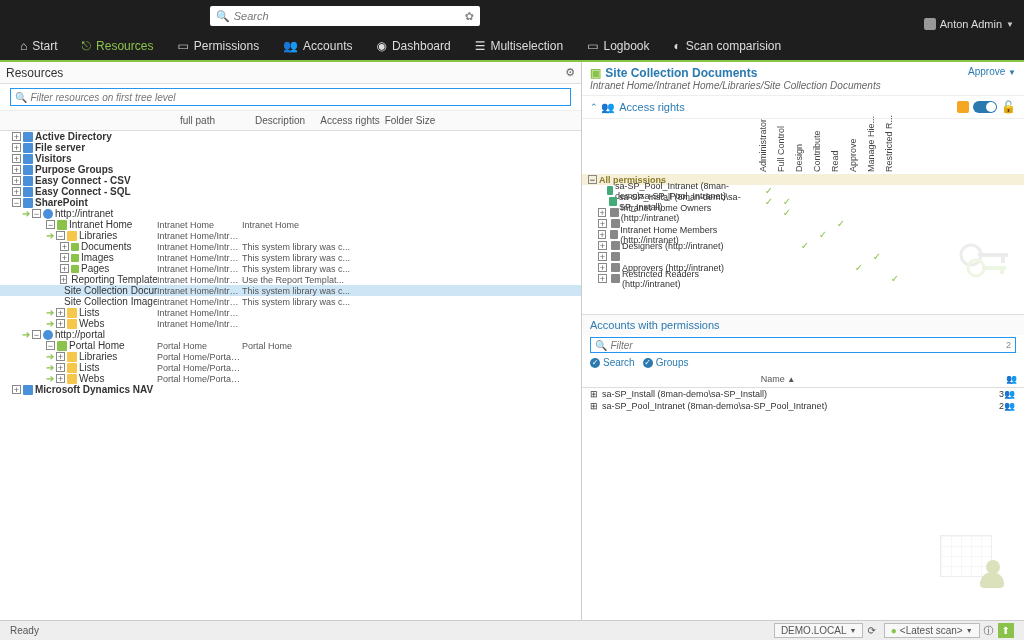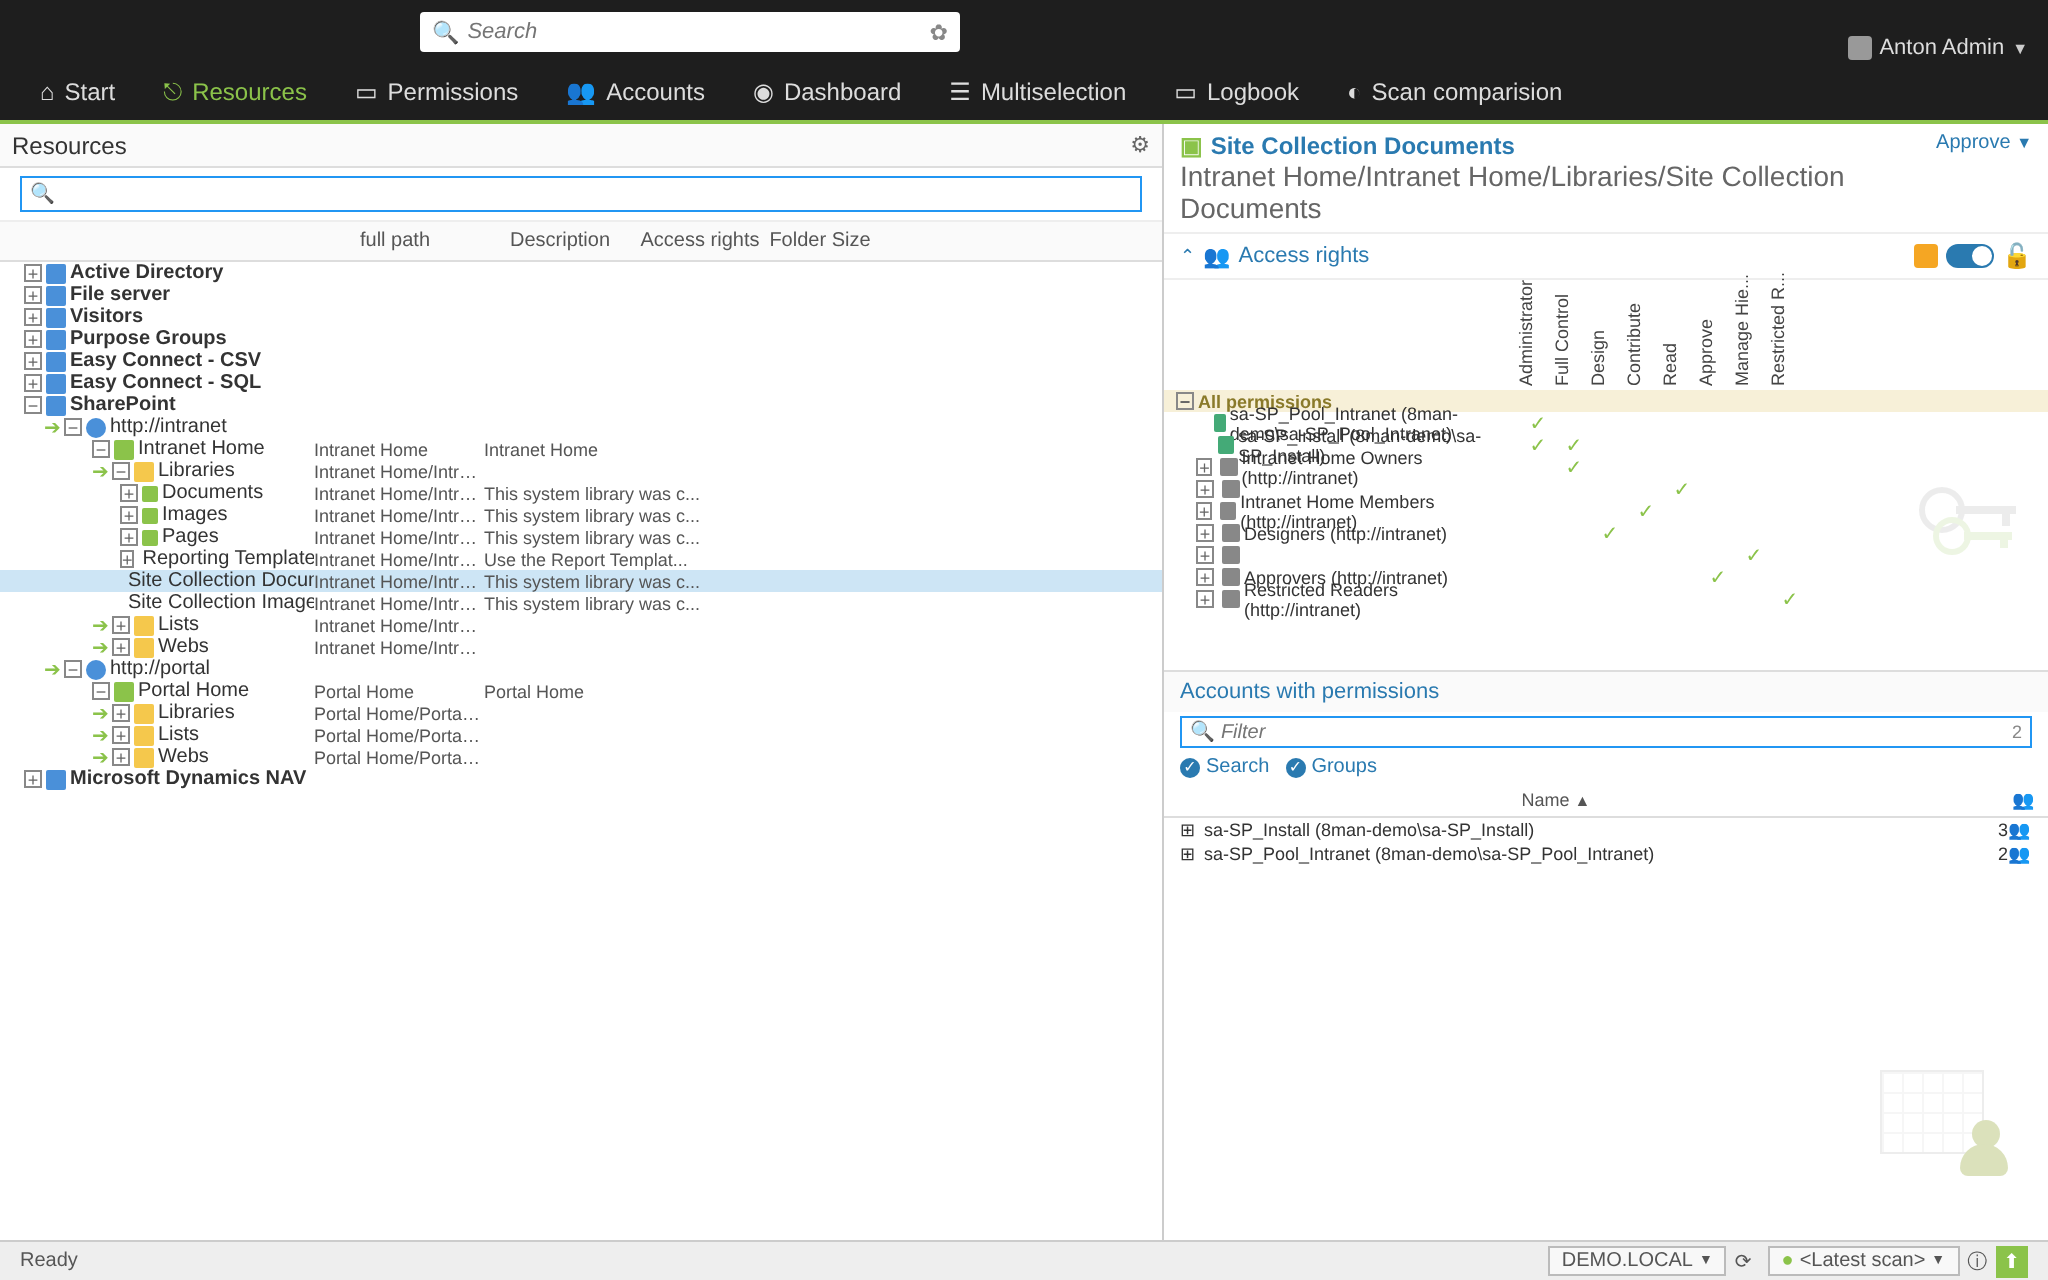--- a/index.html
+++ b/index.html
@@ -61,21 +61,21 @@
 .icon-web { background: #4a90d9; border-radius: 50%; }
 .icon-sp { background: #8bc34a; border-radius: 1px; }
 .icon-doc { background: #8bc34a; border-radius: 1px; width:8px; height:8px; }
 .arrow-green { color: #8bc34a; font-size: 10px; margin-left:-2px; width:10px; display:inline-block; }
 .bold { font-weight: bold; }
 
 
 .right-header { padding: 4px 8px; border-bottom: 1px solid #eee; display: flex; align-items: flex-start; }
 .right-header .left { flex: 1; }
 .rh-title { color: #2a7ab0; font-size: 12px; font-weight: 600; display: flex; align-items: center; gap: 4px; }
-.rh-path { font-size: 14px; color: #666; }
+.rh-path { font-size: 10px; color: #666; font-style: italic; }
 .report-link { color: #2a7ab0; font-size: 10px; cursor: pointer; }
 
 
 .ar-header { padding: 4px 8px; color: #2a7ab0; font-size: 11px; border-bottom: 1px solid #eee; display: flex; align-items: center; gap: 4px; }
 .ar-header .spacer { flex: 1; }
 .toggle-switch { width: 24px; height: 12px; background: #2a7ab0; border-radius: 6px; position: relative; }
 .toggle-switch::after { content:''; position:absolute; right:1px; top:1px; width:10px; height:10px; background:#fff; border-radius:50%; }
 .user-badge { width:12px; height:12px; background:#f5a623; border-radius:2px; }
 .lock-badge { color:#f5a623; font-size:12px; }
 
@@ -189,20 +189,21 @@
 <div class="main">
 
   <div class="left-pane">
     <div class="pane-header">
       <span class="title">Resources</span>
       <span class="gear-icon-small">⚙</span>
     </div>
     <div class="filter-row">
       <div class="filter-box">
         <span class="mag">🔍</span>
+        <input placeholder="Filter resources on first tree level" style="">
       </div>
     </div>
     <div class="col-headers">
       <div class="ch-name"></div>
       <div class="ch-path">full path</div>
       <div class="ch-desc">Description</div>
       <div class="ch-access">Access rights</div>
       <div class="ch-size">Folder Size</div>
     </div>
     <div class="tree" id="tree">

